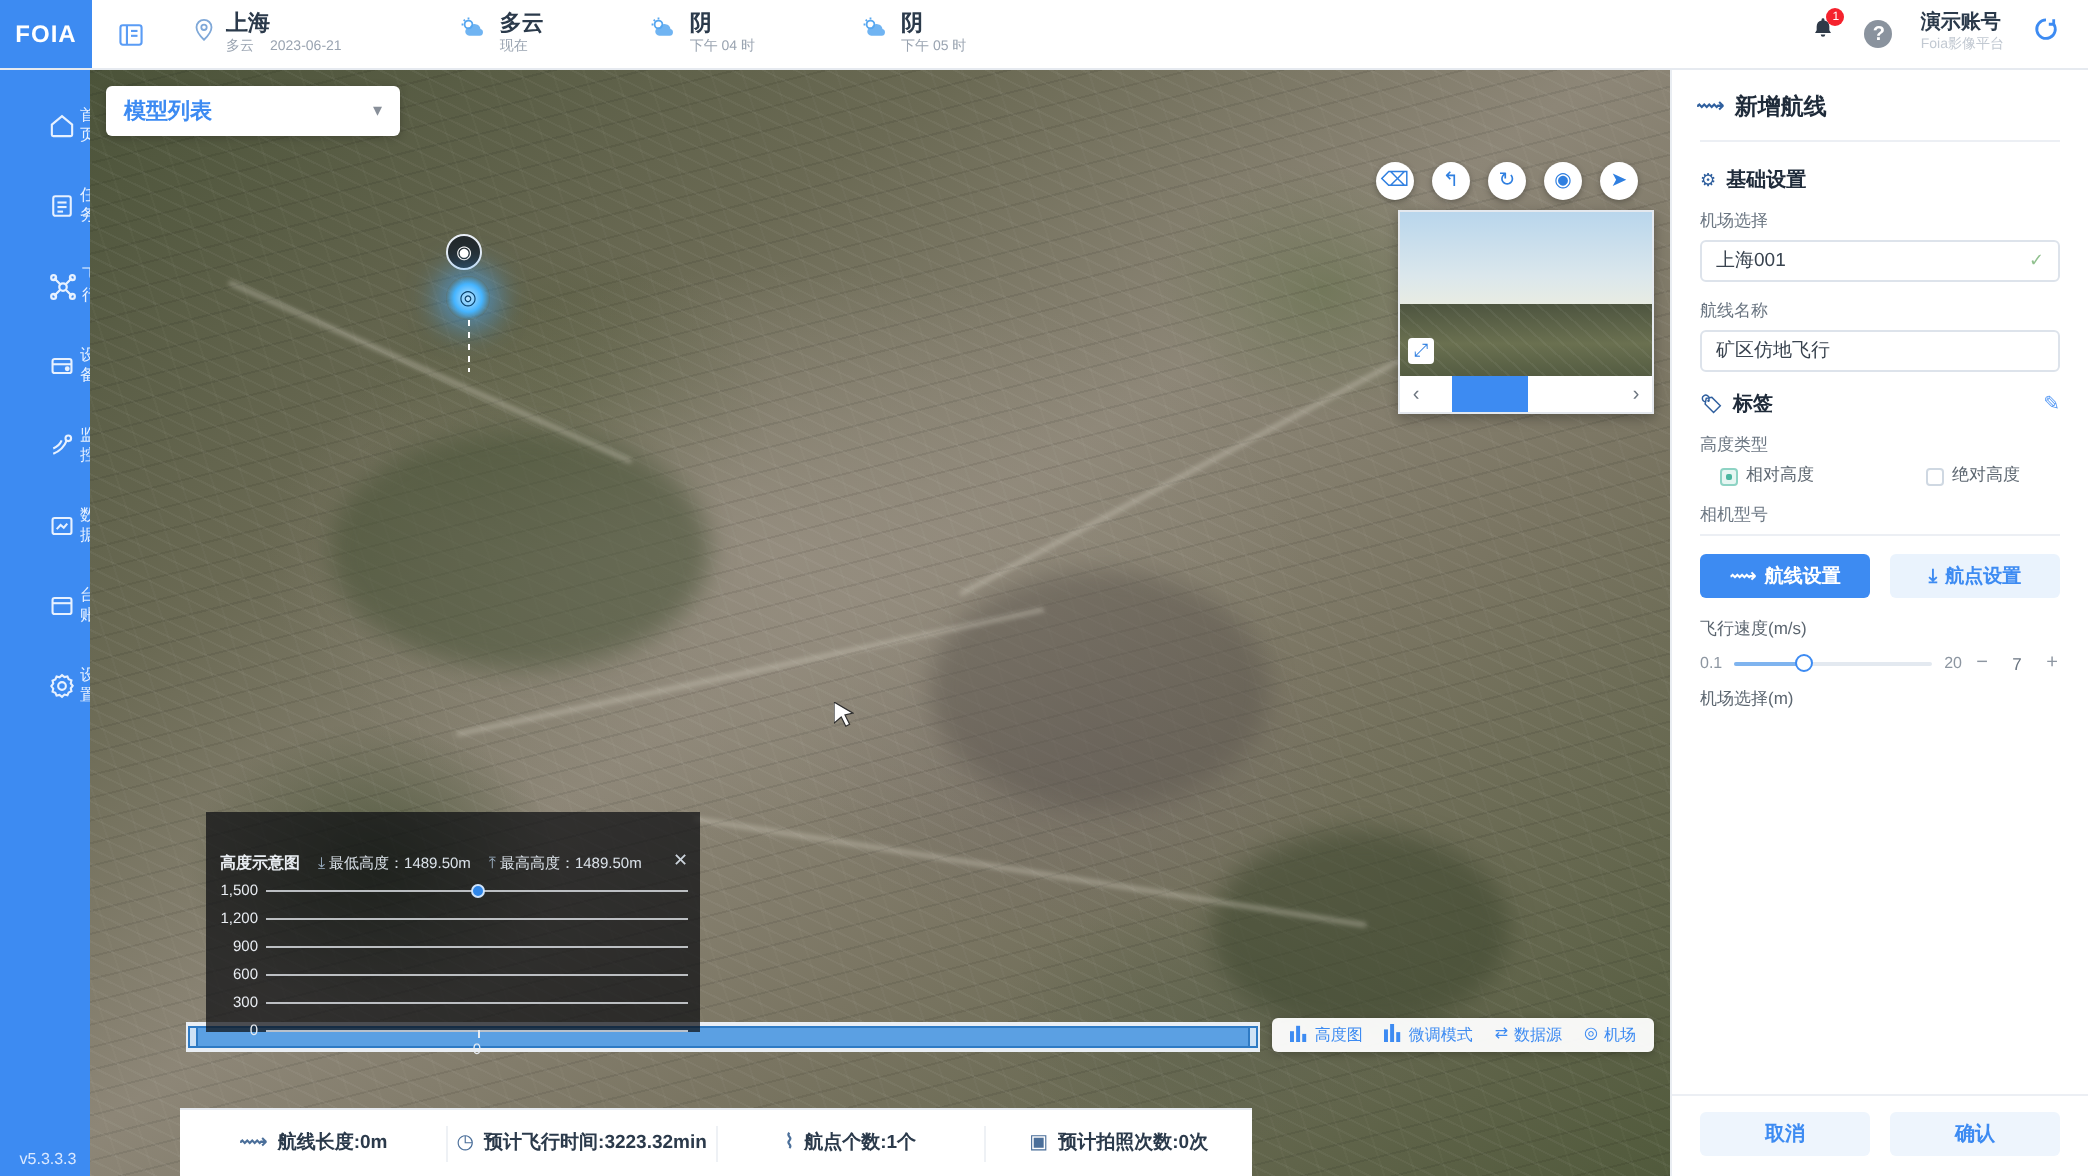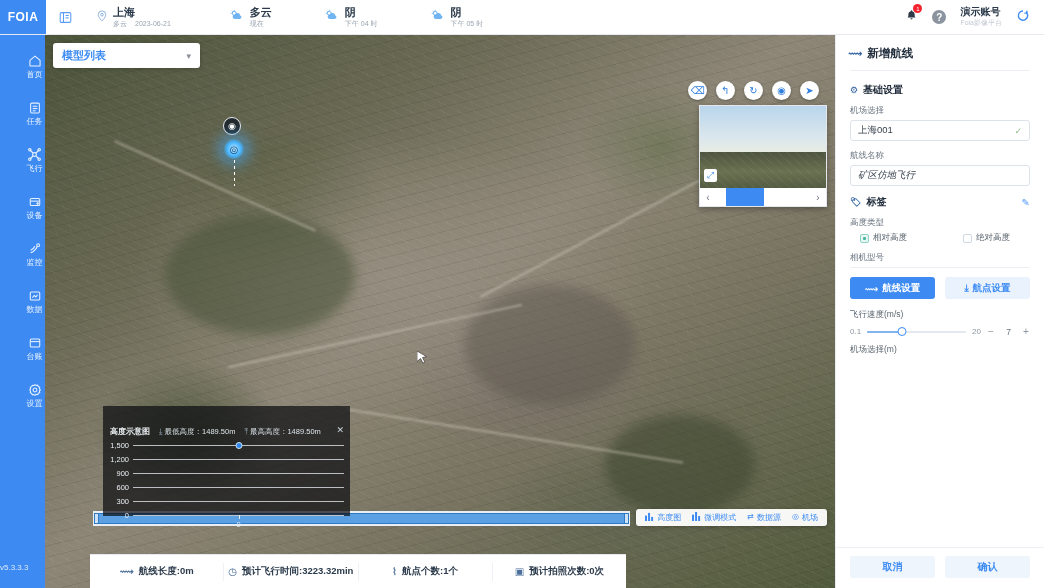--- a/index.html
+++ b/index.html
@@ -35,25 +35,25 @@
   .acct .a1 { font-size: 10px; font-weight: bold; color: #2b3a4b; line-height: 12px; }
   .acct .a2 { font-size: 7px; color: #c2c9d2; line-height: 10px; }
   .logout-ic { color: #3d8bf2; font-size: 15px; font-weight: bold; }
 
   
   .body { flex: 1; display: flex; min-height: 0; position: relative; }
 
   
   .sidebar { width: 45px; background: #3d8bf2; display: flex; flex-direction: column;
              align-items: center; padding-top: 18px; gap: 20px; position: relative; flex: 0 0 45px; }
-  .side-item { display: flex; flex-direction: column; align-items: center; gap: 2px;
+  .side-item { display: flex; flex-direction: row; align-items: center; gap: 2px;
                color: #e7f1ff; width: 45px; cursor: pointer; padding-left: 24px; }
   .side-item .si-ic { height: 15px; display: flex; align-items: center; }
   .side-item .si-lb { font-size: 8px; line-height: 10px; }
-  .ver { position: absolute; bottom: 16px; left: 0; width: 48px; text-align: left;
+  .ver { position: absolute; bottom: 4px; left: 0; width: 48px; text-align: center;
          font-size: 8px; color: #dbe9ff; }
 
   
   .map-area { flex: 1; position: relative; overflow: hidden; background: #2f3a28; }
   .map-bg { position: absolute; inset: 0;
      background:
        radial-gradient(ellipse 360px 200px at 44% 44%, rgba(150,142,128,.92), rgba(150,142,128,0) 72%),
        radial-gradient(ellipse 200px 130px at 62% 62%, rgba(120,112,104,.85), rgba(120,112,104,0) 70%),
        radial-gradient(ellipse 150px 110px at 30% 30%, rgba(86,92,62,.9), rgba(86,92,62,0) 70%),
        radial-gradient(ellipse 120px 90px at 78% 20%, rgba(108,116,84,.8), rgba(108,116,84,0) 70%),
@@ -166,21 +166,21 @@
   .divider { height: 1px; background: #eceff4; margin: 0 14px 10px; }
   .sec-hd { display: flex; align-items: center; gap: 5px; font-size: 10px; font-weight: bold;
             color: #1f2b3a; margin: 2px 0 8px; }
   .sec-hd .shi { color: #2f5f9e; font-size: 9px; }
   .sec-hd .edit-ic { margin-left: auto; color: #5a9cf5; font-size: 10px; }
   .fld-lb { font-size: 8.5px; color: #6b7682; margin-bottom: 3px; }
   .sel, .inp { width: 100%; height: 21px; border: 1px solid #dde3eb; border-radius: 3px;
                display: flex; align-items: center; padding: 0 7px; font-size: 9.5px; color: #39434f;
                background: #fff; margin-bottom: 9px; justify-content: space-between; }
   .sel .ck { color: #90c08e; font-size: 9px; }
-  .inp { color: #39434f; font-style: italic; }
+  .inp { color: #39434f; }
   .radios { display: flex; gap: 56px; padding-left: 10px; margin-bottom: 8px; }
   .radio { display: flex; align-items: center; gap: 4px; font-size: 8.5px; color: #5c6670; }
   .rb { width: 9px; height: 9px; border: 1px solid #cfd8e2; border-radius: 2px; background: #fff; }
   .rb.on { background: #e6f6f2; border-color: #8ed3c4; position: relative; }
   .rb.on::after { content: ""; position: absolute; left: 2px; top: 2px; width: 3px; height: 3px;
                   background: #4cb6a0; border-radius: 1px; }
   .slider-lb { font-size: 8.5px; color: #5c6670; margin-bottom: 5px; }
   .slider-row { display: flex; align-items: center; gap: 6px; margin-bottom: 12px; }
   .s-min, .s-max { font-size: 8px; color: #8d96a1; }
   .track { flex: 1; height: 2px; background: #e3e9f0; position: relative; border-radius: 2px; }

